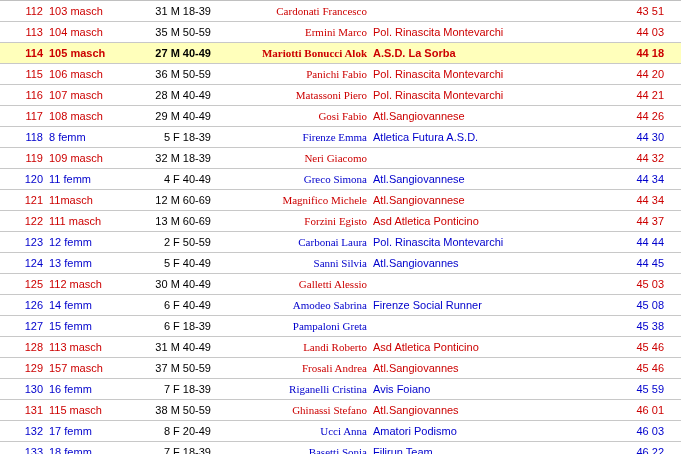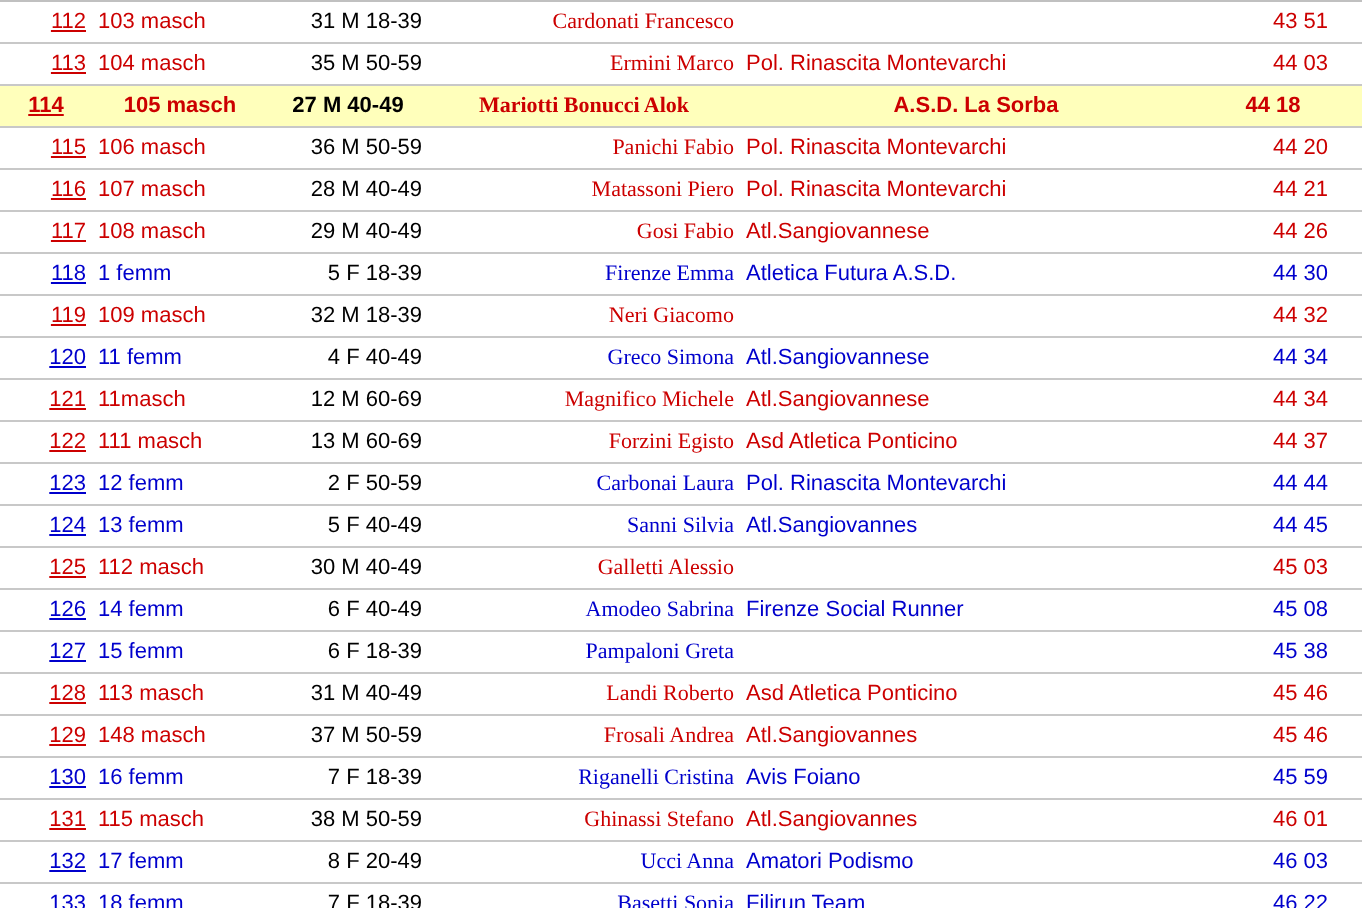--- a/index.html
+++ b/index.html
@@ -26,37 +26,37 @@
     line-height: 20px;
     vertical-align: middle;
     white-space: nowrap;
     overflow: hidden;
     border-top: 1px solid #c8c8c8;
     border-bottom: 1px solid #c8c8c8;
   }
   tr.row-sep td { border-top: 1px solid #c0c0c0; }
 
   
-  .c-pos   { width: 40px;  text-align: right; padding-right: 6px; text-decoration: underline; }
+  .c-pos   { width: 40px;  text-align: right; padding-right: 6px; }
   .c-cat   { width: 82px;  text-align: left;  padding-left: 6px; }
   .c-age   { width: 74px;  text-align: right; padding-right: 4px; }
   .c-name  { width: 150px; text-align: right; padding-right: 6px; font-family: Liberation Serif, serif; }
   .c-team  { width: 230px; text-align: left;  padding-left: 10px; }
   .c-time  { width: 55px;  text-align: right; padding-right: 6px; }
   .c-pace  { width: 50px;  text-align: right; padding-right: 4px; }
 
   
   .male   { color: #cc0000; }
   .female { color: #0000cc; }
   .neutral { color: #000000; }
 
   tr.highlight td {
     background: #ffffbb;
   }
-  tr.bold td { font-weight: bold; text-align: center; }
+  tr.bold td { font-weight: bold; }
 
   .time-blue { color: #0000cc; }
   .time-red  { color: #cc0000; }
 </style>
 </head>
 <body>
 
 <table class="results">
   <tbody>
       <tr class="row-sep">
@@ -108,21 +108,21 @@
         <td class="c-pos male">117</td>
         <td class="c-cat male">108 masch</td>
         <td class="c-age neutral">29 M 40-49</td>
         <td class="c-name male">Gosi Fabio</td>
         <td class="c-team male">Atl.Sangiovannese</td>
         <td class="c-time time-red">44 26</td>
         <td class="c-pace neutral">04 37</td>
       </tr>
       <tr class="row-sep">
         <td class="c-pos female">118</td>
-        <td class="c-cat female">1 femm</td>
+        <td class="c-cat female">8 femm</td>
         <td class="c-age neutral">5 F 18-39</td>
         <td class="c-name female">Firenze Emma</td>
         <td class="c-team female">Atletica Futura A.S.D.</td>
         <td class="c-time time-blue">44 30</td>
         <td class="c-pace neutral">04 38</td>
       </tr>
       <tr class="row-sep">
         <td class="c-pos male">119</td>
         <td class="c-cat male">109 masch</td>
         <td class="c-age neutral">32 M 18-39</td>
@@ -207,21 +207,21 @@
         <td class="c-pos male">128</td>
         <td class="c-cat male">113 masch</td>
         <td class="c-age neutral">31 M 40-49</td>
         <td class="c-name male">Landi Roberto</td>
         <td class="c-team male">Asd Atletica Ponticino</td>
         <td class="c-time time-red">45 46</td>
         <td class="c-pace neutral">04 46</td>
       </tr>
       <tr class="row-sep">
         <td class="c-pos male">129</td>
-        <td class="c-cat male">148 masch</td>
+        <td class="c-cat male">157 masch</td>
         <td class="c-age neutral">37 M 50-59</td>
         <td class="c-name male">Frosali Andrea</td>
         <td class="c-team male">Atl.Sangiovannes</td>
         <td class="c-time time-red">45 46</td>
         <td class="c-pace neutral">04 46</td>
       </tr>
       <tr class="row-sep">
         <td class="c-pos female">130</td>
         <td class="c-cat female">16 femm</td>
         <td class="c-age neutral">7 F 18-39</td>

